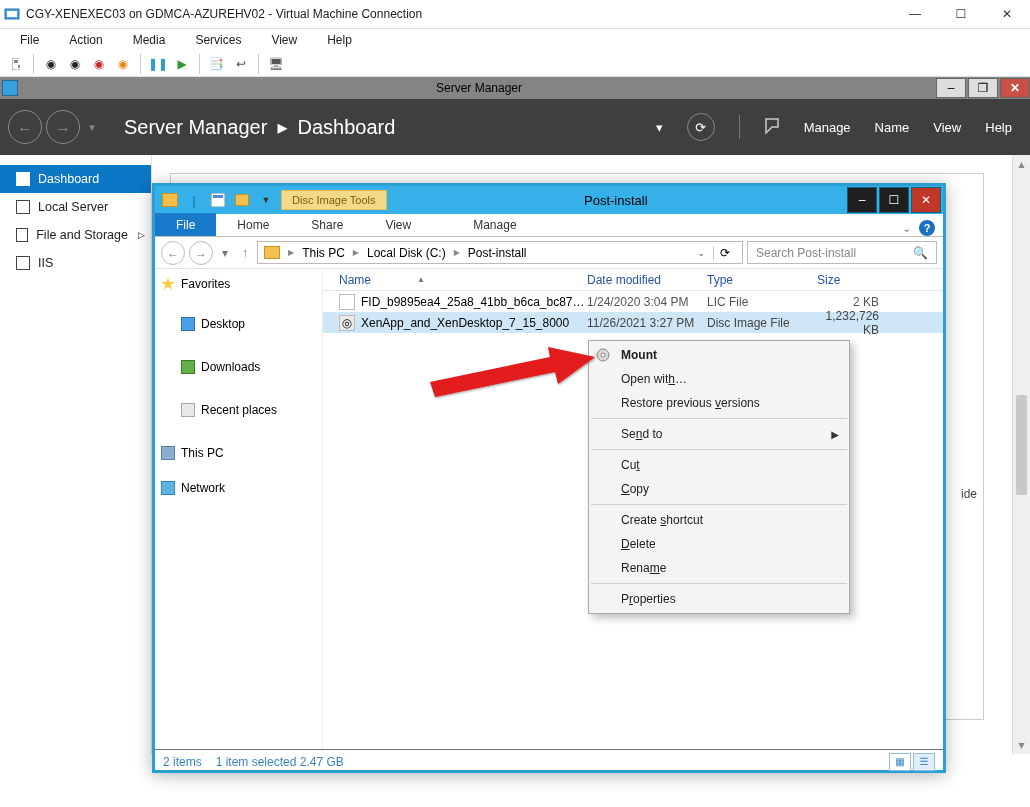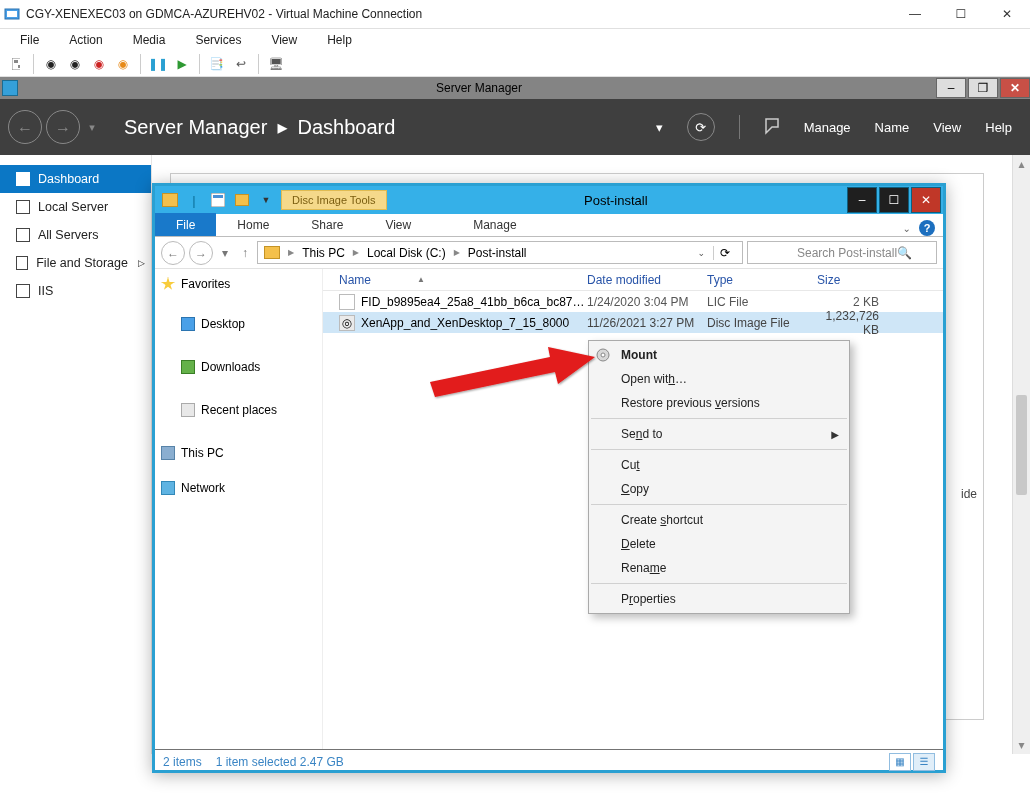--- a/index.html
+++ b/index.html
@@ -70,21 +70,21 @@
 .ex-help .chev { color:#666; font-size:10px; }
 
 .ex-addrbar { height:32px; border-bottom:1px solid #e2e2e2; display:flex; align-items:center; padding:0 6px; gap:4px;}
 .navbtn { width:24px; height:24px; border:1px solid #bbb; border-radius:50%; display:flex; align-items:center; justify-content:center; color:#777; font-size:12px; background:#fff;}
 .navbtn.small { width:16px; height:22px; border:none; }
 .addrbox { flex:1; height:23px; border:1px solid #bbb; display:flex; align-items:center; padding:0 6px; gap:4px; font-size:12px; }
 .crumb-sep { color:#888; font-size:8px; padding:0 4px; }
 .addrbox .spacer { flex:1; }
 .addrbox .dd { color:#555; font-size:9px; padding:0 4px;}
 .addrbox .ref { border-left:1px solid #ccc; padding:0 6px; }
-.searchbox { width:190px; height:23px; border:1px solid #bbb; display:flex; align-items:center; padding:0 24px; color:#888; justify-content:flex-end;}
+.searchbox { width:190px; height:23px; border:1px solid #bbb; display:flex; align-items:center; padding:0 8px; color:#888; justify-content:space-between;}
 
 .ex-body { display:flex; height:480px; }
 .ex-tree { width:168px; border-right:1px solid #eee; padding:8px 6px; font-size:12px; }
 .tgroup { margin-bottom:18px; }
 .thead { display:flex; align-items:center; gap:6px; font-size:12px; margin-bottom:4px;}
 .titem { display:flex; align-items:center; gap:6px; padding:3px 0 3px 20px;margin-top:23px; }
 .ticon { width:14px; height:14px; background:#f4c04b; border:1px solid #c49326; display:inline-block; }
 .ticon.star { background:#f8cc3c; border-color:#d4a41c; clip-path: polygon(50% 0,61% 35%,98% 35%,68% 57%,79% 91%,50% 70%,21% 91%,32% 57%,2% 35%,39% 35%);}
 .ticon.desk { background:#4aa0e8; border-color:#2b74b0;}
 .ticon.pc { background:#8aaed0; border-color:#5783a8;}
@@ -215,24 +215,20 @@
   <div class="sm-nav">
     <div class="nitem active">
         <span class="nicon box"></span>
         <span>Dashboard</span>
       </div>
     <div class="nitem">
         <span class="nicon server"></span>
         <span>Local Server</span>
       </div>
     <div class="nitem">
-        <span class="nicon all"></span>
-        <span>All Servers</span>
-      </div>
-    <div class="nitem">
         <span class="nicon fs"></span>
         <span style="white-space:nowrap;overflow:hidden;text-overflow:clip;width:110px;display:inline-block">File and Storage Services</span>
         <span style="margin-left:auto;margin-right:6px;font-size:9px">▷</span>
       </div>
     <div class="nitem">
         <span class="nicon iis"></span>
         <span>IIS</span>
       </div>
   </div>
   <div class="sm-content">

